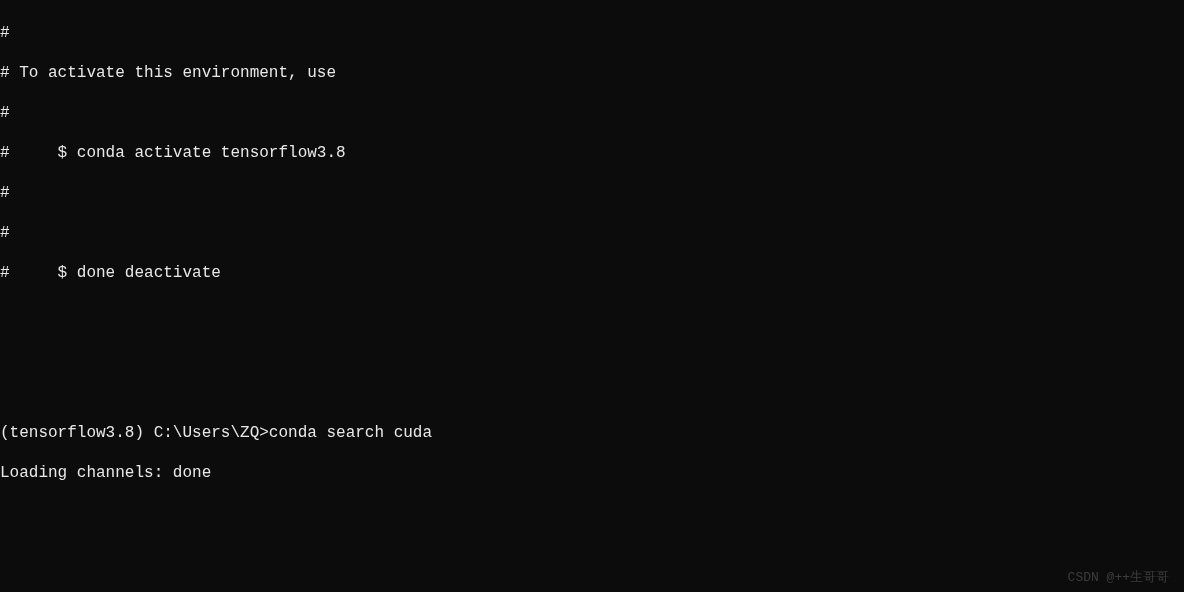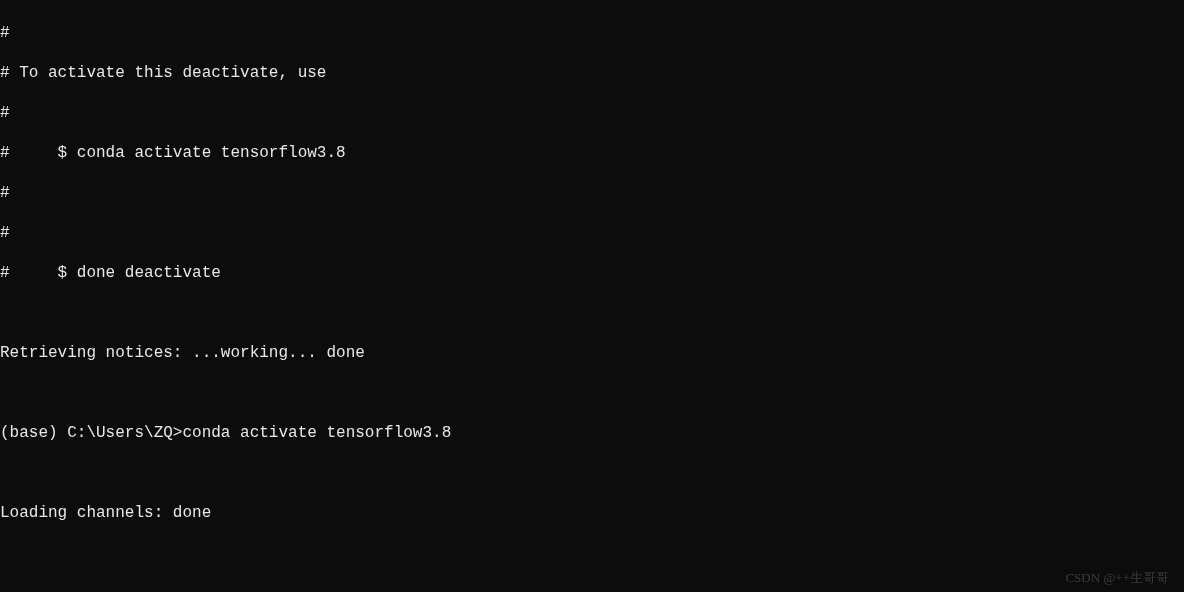--- a/index.html
+++ b/index.html
@@ -16,39 +16,38 @@
       position: relative;
     }
     .terminal { white-space: pre; }
     .line { display: block; }
     .watermark {
       position: absolute;
       right: 15px;
       bottom: 6px;
       font-size: 13px;
       color: rgba(200,200,200,0.25);
-      font-family: Liberation Serif, serif;
+      font-family: Liberation Mono, monospace;
     }
   </style>
 </head>
 <body>
 
 <div class="terminal">
 <span class="line">#</span>
-<span class="line"># To activate this deactivate, use</span>
+<span class="line"># To activate this environment, use</span>
 <span class="line">#</span>
 <span class="line">#     $ conda activate tensorflow3.8</span>
 <span class="line">#</span>
 <span class="line">#</span>
 <span class="line">#     $ done deactivate</span>
 <span class="line"> </span>
-<span class="line">Retrieving notices: ...working... done</span>
 <span class="line"> </span>
-<span class="line">(base) C:\Users\ZQ&gt;conda activate tensorflow3.8</span>
 <span class="line"> </span>
+<span class="line">(tensorflow3.8) C:\Users\ZQ&gt;conda search cuda</span>
 <span class="line">Loading channels: done</span>
 
 
 
 
 
 
 </div>
 
 <div class="watermark">CSDN @++生哥哥</div>

